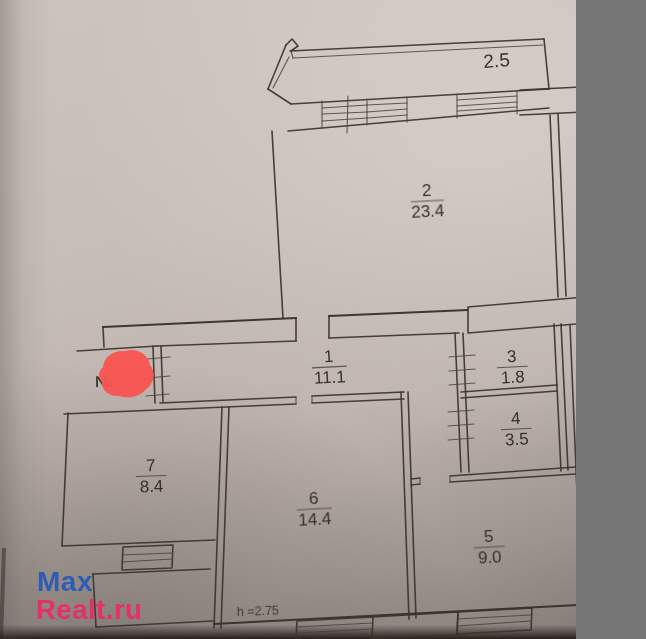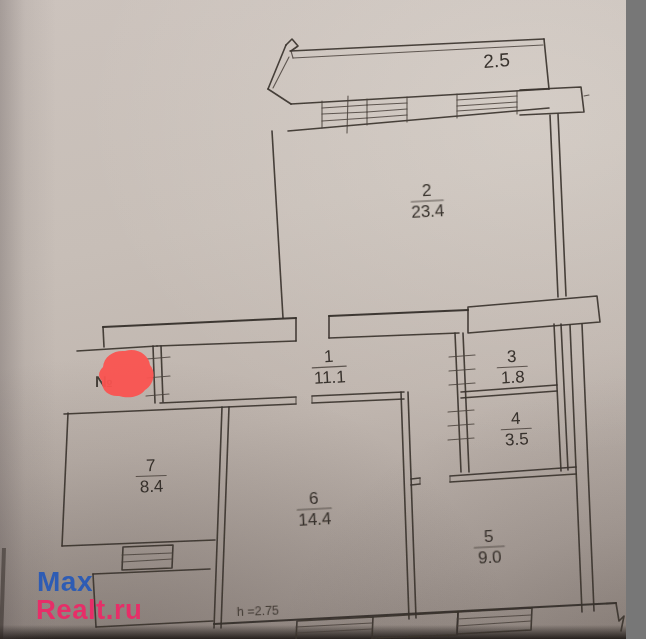--- a/index.html
+++ b/index.html
@@ -1,17 +1,17 @@
 <!DOCTYPE html>
 <html><head>
 <meta charset="utf-8">
 <style>
   html,body{margin:0;padding:0;background:#777;}
   .photo{
-    position:relative;width:626px;height:639px;overflow:hidden;
+    position:relative;width:576px;height:639px;overflow:hidden;
     background:
       radial-gradient(120% 90% at 85% 18%, rgba(255,252,246,0.22), rgba(255,252,246,0) 60%),
       linear-gradient(90deg, rgba(75,66,68,0.30) 0%, rgba(75,66,68,0.08) 4%, rgba(75,66,68,0) 9%),
       linear-gradient(to top, rgba(30,25,22,0.92) 0%, rgba(30,25,22,0) 2.2%),
       radial-gradient(120% 95% at 18% 108%, rgba(62,52,48,0.38), rgba(62,52,48,0) 55%),
       radial-gradient(130% 100% at 108% 108%, rgba(70,60,55,0.25), rgba(70,60,55,0) 50%),
       linear-gradient(168deg, #ccc3bd 0%, #c7beb7 35%, #bfb5ae 62%, #aaa09a 86%, #978d87 100%);
     font-family:"Liberation Sans", sans-serif;
   }
   svg{position:absolute;left:0;top:0;}

